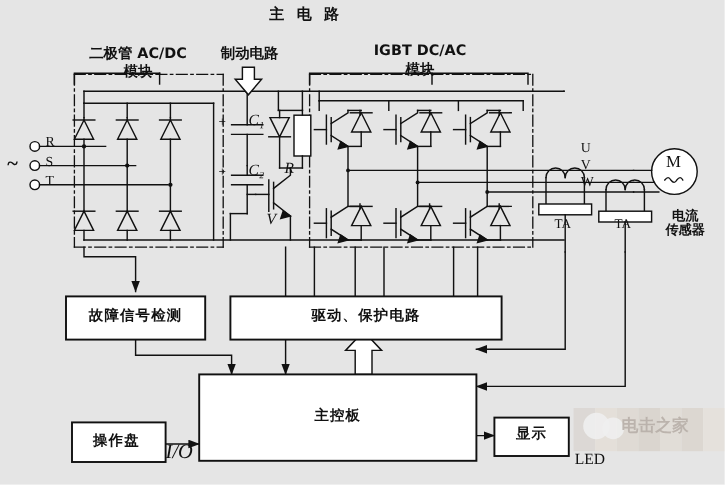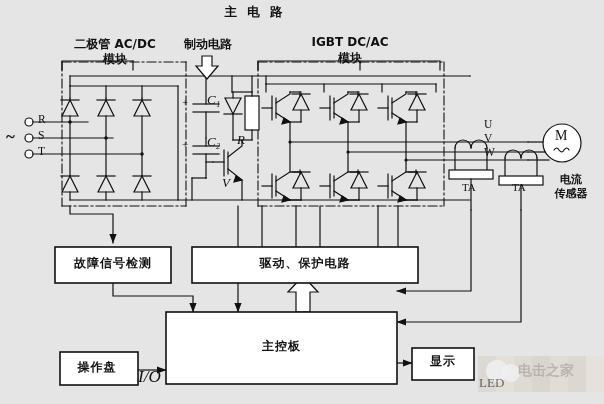--- a/index.html
+++ b/index.html
@@ -43,21 +43,21 @@
   .t-title   { font-size: 12.5px; letter-spacing: 3px; }
   .t-sub     { font-size: 12px; }
   .t-box     { font-size: 12px; letter-spacing: 1px; }
   .t-small   { font-size: 11px; }
   .t-term    { font-size: 11.5px; }
   .t-ta      { font-size: 11px; }
   .t-m       { font-size: 14px; }
   #watermark {
     position: absolute;
     left: 478px;
-    top: 352px;
+    top: 336px;
     width: 126px;
     height: 44px;
     opacity: 0.40;
     pointer-events: none;
   }
   .wm-band {
     position: absolute;
     top: 4px;
     height: 36px;
   }
@@ -433,21 +433,21 @@
   <div class="lbl lat t-term" style="left:484px; top:118px;">U</div>
   <div class="lbl lat t-term" style="left:484px; top:132px;">V</div>
   <div class="lbl lat t-term" style="left:484px; top:146px;">W</div>
 
   <div class="lbl lat t-ta" style="left:462px; top:182px;">TA</div>
   <div class="lbl lat t-ta" style="left:512px; top:182px;">TA</div>
 
   <div class="lbl lat t-m" style="left:555px; top:129px;">M</div>
 
   <div class="lbl cn t-ta" style="left:540px; top:174px; width:62px;">电流</div>
-  <div class="lbl cn t-ta" style="left:540px; top:188px; width:62px;">传感器</div>
+  <div class="lbl cn t-ta" style="left:540px; top:188px; width:62px;font-family:Liberation Mono, monospace;">传感器</div>
 
   <div class="lbl cn t-box" style="left:55px; top:257px; width:116px;">故障信号检测</div>
   <div class="lbl cn t-box" style="left:166px; top:340px; width:231px;">主控板</div>
   <div class="lbl cn t-box" style="left:192px; top:257px; width:226px;">驱动、保护电路</div>
   <div class="lbl cn t-box" style="left:60px; top:361px; width:74px;">操作盘</div>
   <div class="lbl cn t-box" style="left:412px; top:355px; width:62px;">显示</div>
 
   <div class="lbl lat" style="left:138px; top:368px; font-size:17px;font-style:italic;">I/O</div>
   <div class="lbl lat" style="left:479px; top:376px; font-size:13px;">LED</div>
 

